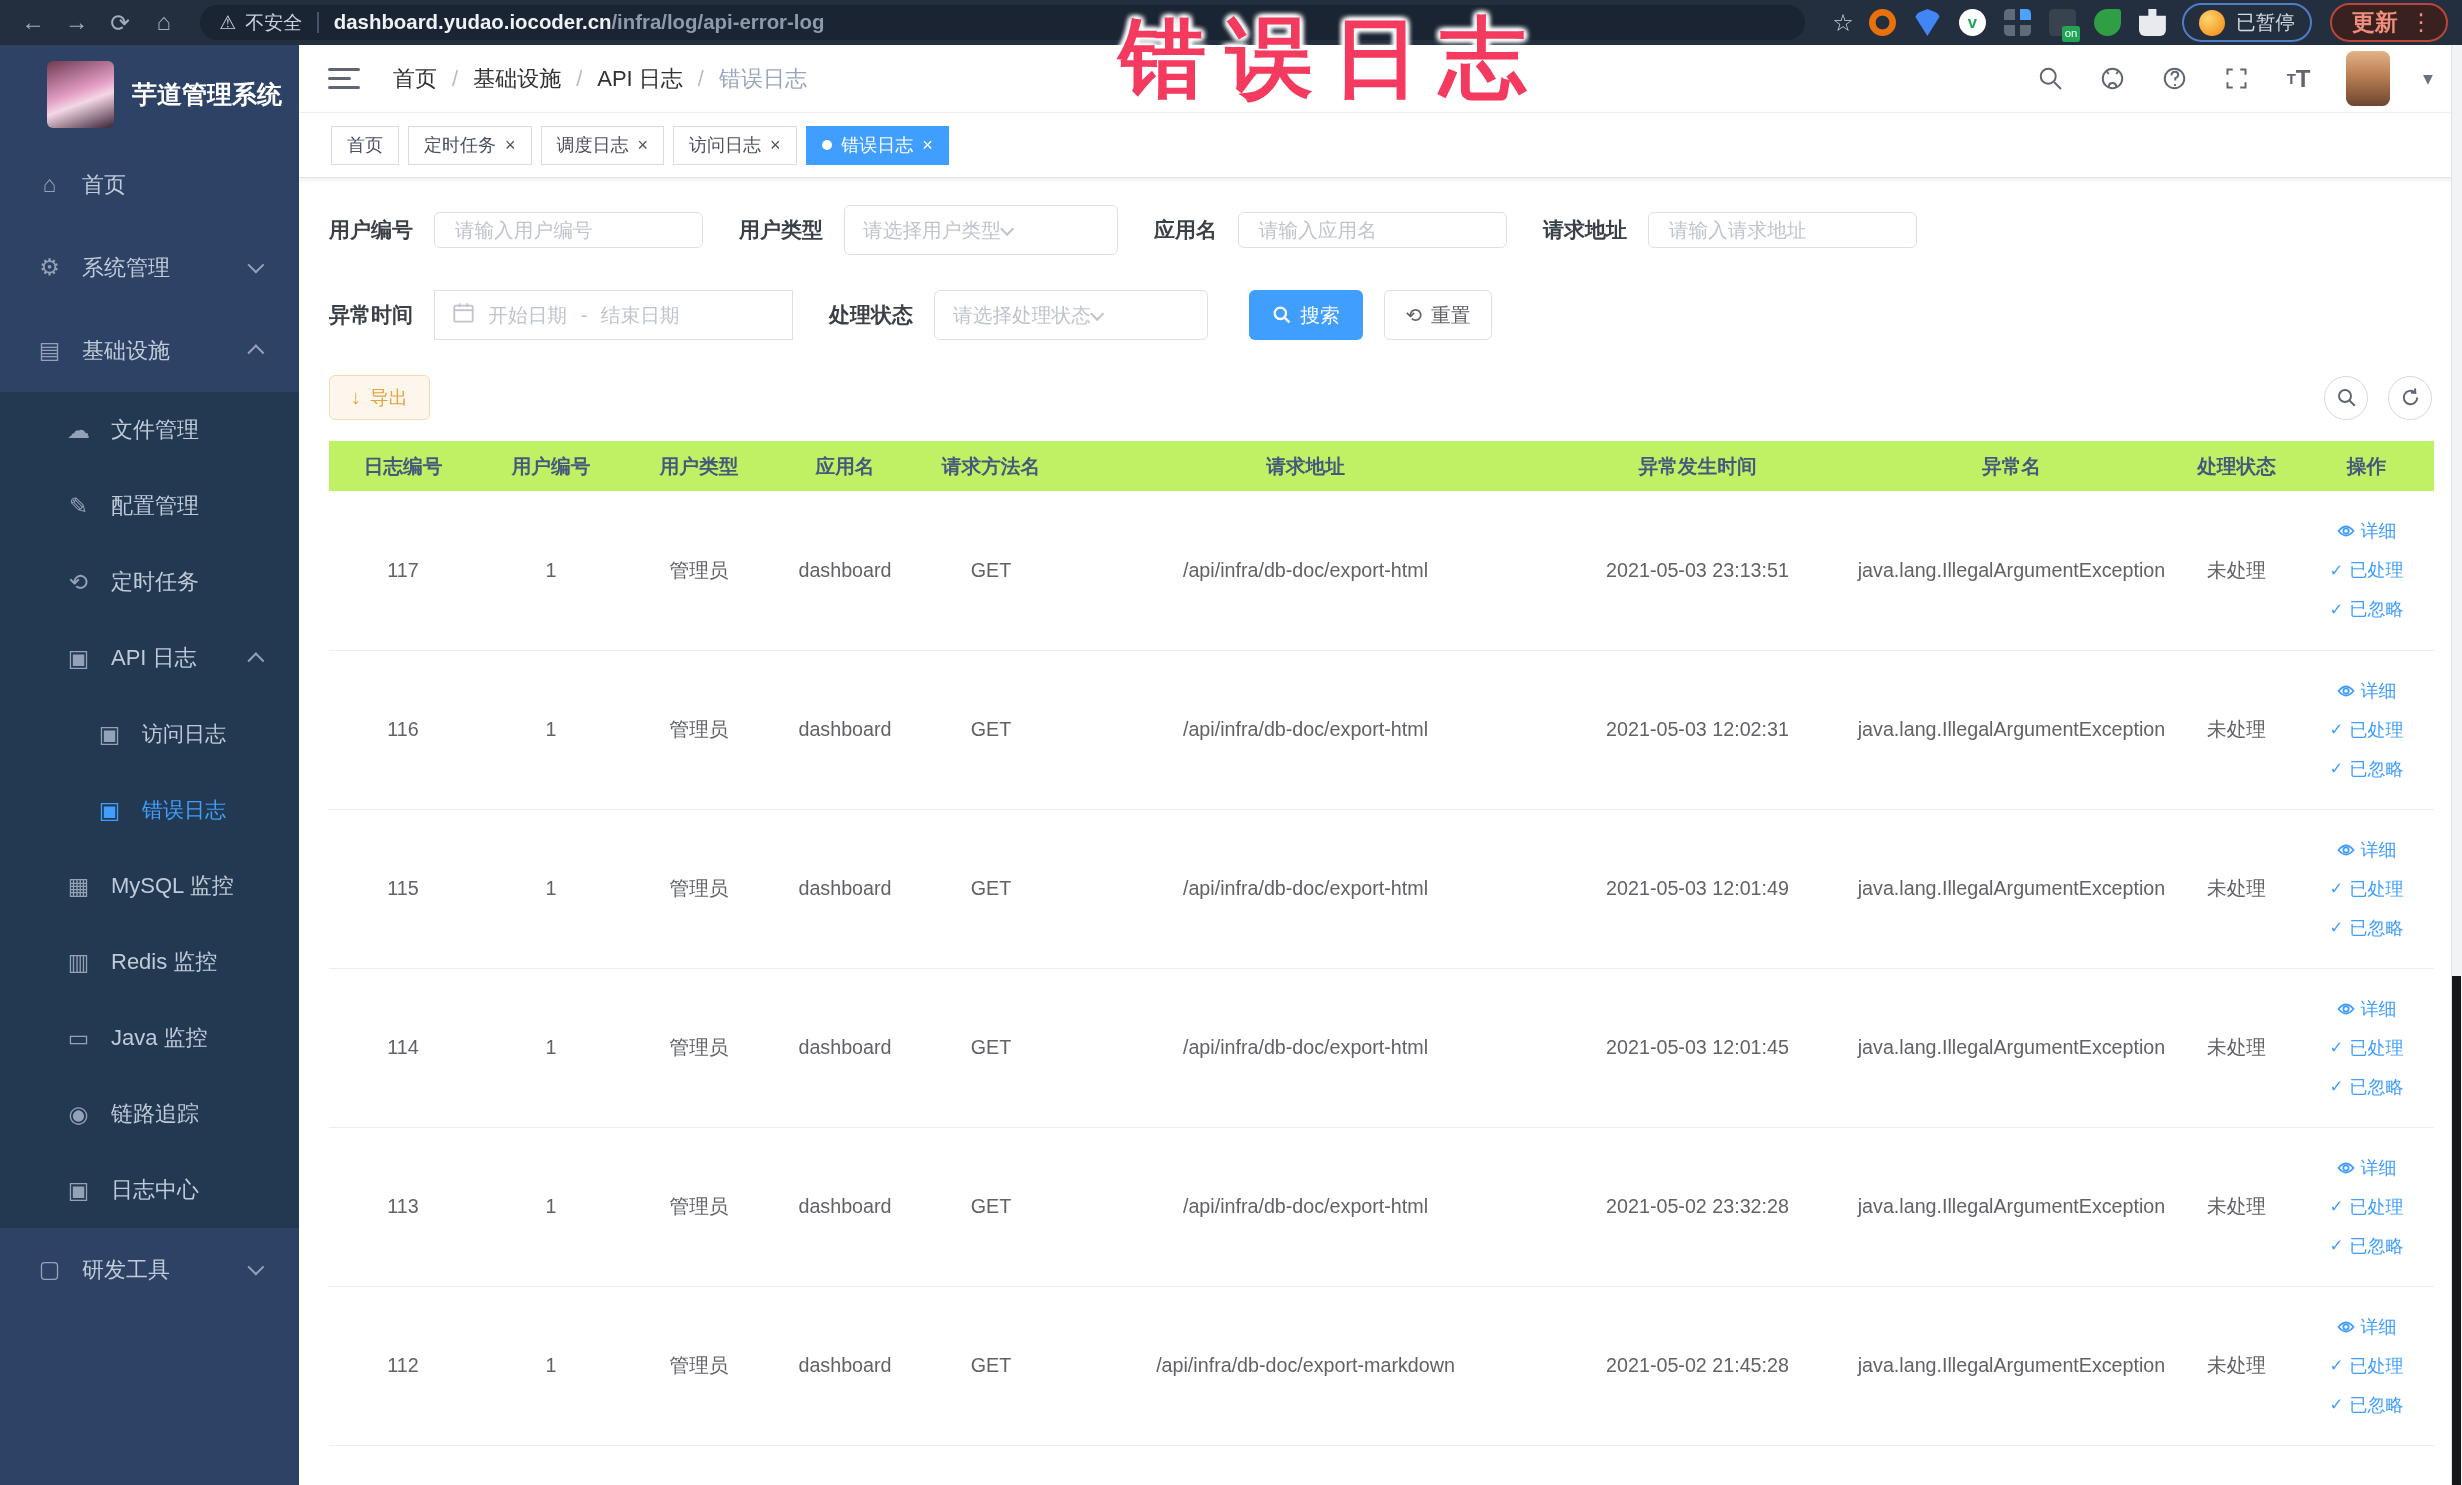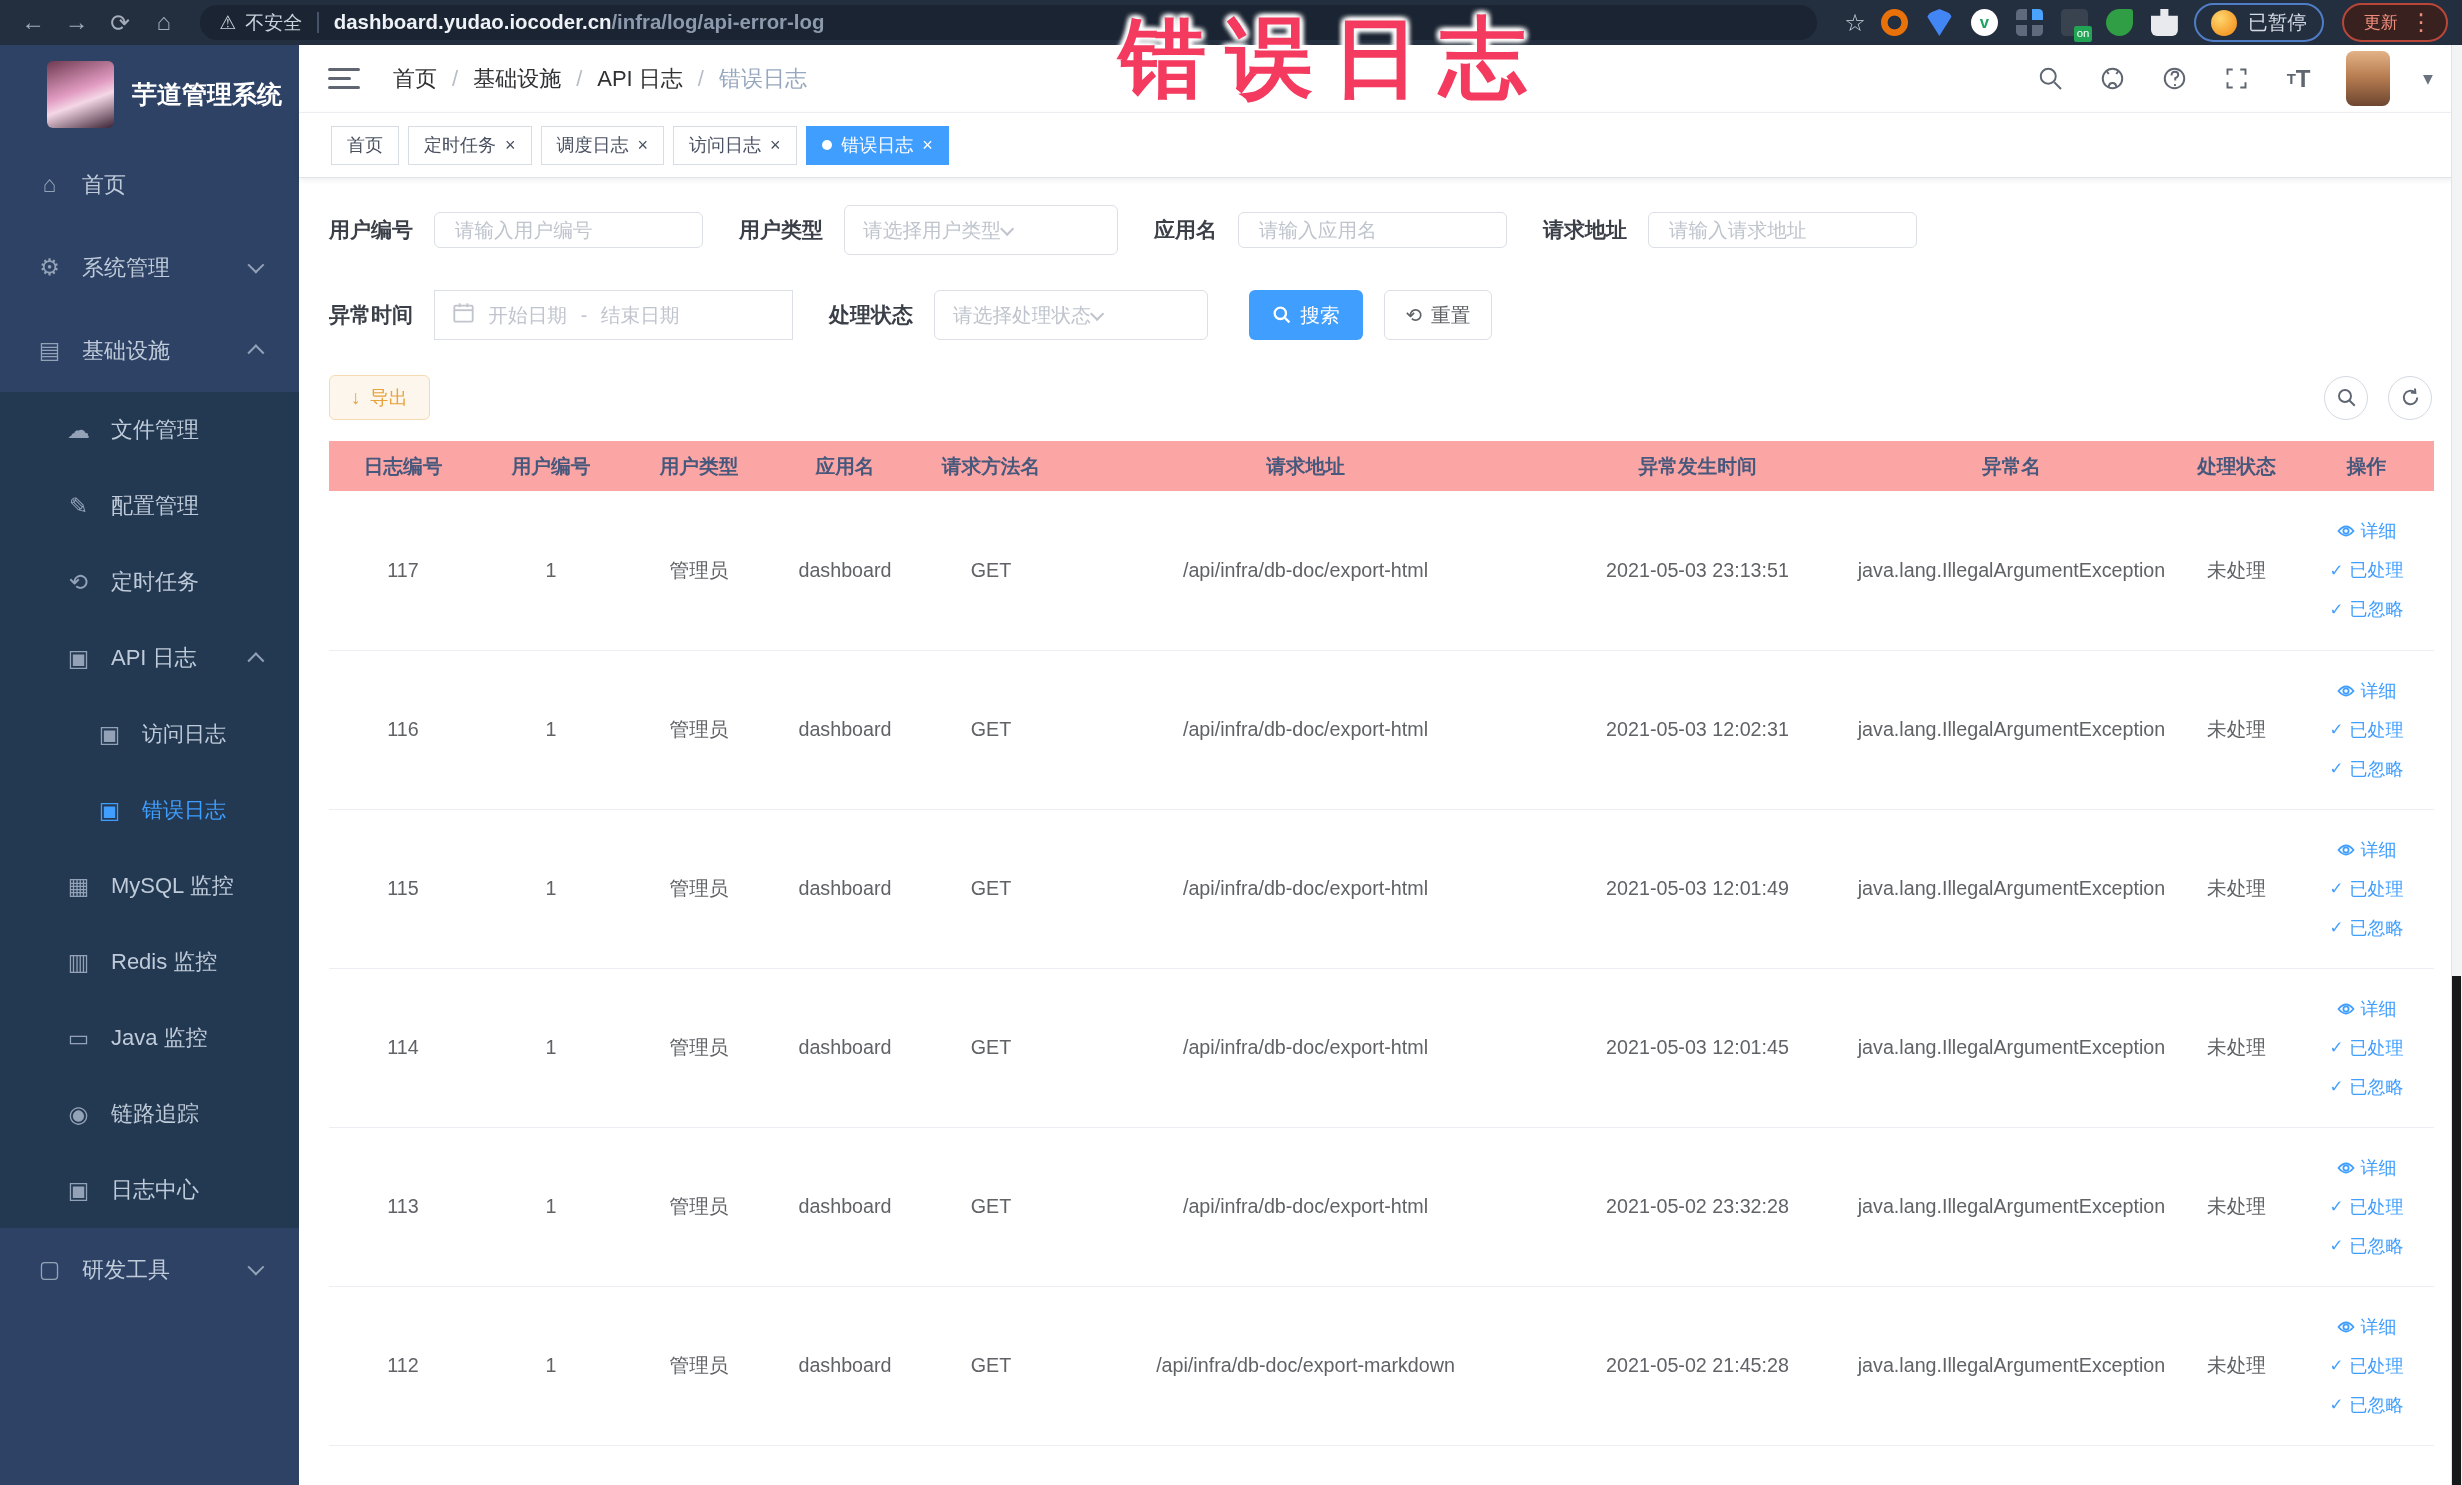--- a/index.html
+++ b/index.html
@@ -28,21 +28,21 @@
                  linear-gradient(#5f6b7d,#5f6b7d) 0 16px/11.4px 11.4px no-repeat,
                  linear-gradient(#5f6b7d,#5f6b7d) 16px 16px/11.4px 11.4px no-repeat; }
   .ext-dark    { border-radius:4.5px; background:#39424f; }
   .ext-badge-on{ position:absolute; bottom:-6px; right:-4.5px; background:#21a453; color:#fff; font-size:11.4px; line-height:1; padding:2.3px 3px; border-radius:2.3px; }
   .ext-leaf    { background:#2f9e44; border-radius:50% 3px 50% 50%; }
   .ext-puzzle  { background:#e8eaed; border-radius:6px; clip-path:polygon(0 25%,35% 25%,35% 0,65% 0,65% 25%,100% 25%,100% 100%,0 100%); }
   .pill-paused { height:39px; border:2.3px solid #4f7dc6; border-radius:21px; display:flex; align-items:center; gap:10.6px; padding:0 15px; margin-right:13.6px; cursor:pointer; }
   .emoji-face { width:26px; height:26px; border-radius:50%; background:radial-gradient(circle at 35% 32%,#ffd76e,#f59d2c 70%); }
   .paused-label { color:#d3dae4; font-size:19.7px; }
   .pill-update { height:39px; border:2.3px solid #b8473a; background:#39211f; border-radius:21px; display:flex; align-items:center; gap:12px; padding:0 13.6px 0 19.7px; cursor:pointer; }
-  .update-label { color:#ef8e7d; font-size:17px; font-weight:400; }
+  .update-label { color:#ef8e7d; font-size:23px; font-weight:700; }
   .kebab { color:#ef8e7d; font-size:23px; }
 
   
   .app { position:absolute; top:45px; left:0; right:0; bottom:0; display:flex; }
 
   
   .sidebar { width:299px; flex:0 0 299px; background:#2d4265; color:#bfcbd9; overflow:hidden; }
   .logo-row { height:98px; display:flex; align-items:center; padding-left:47px; gap:18px; }
   .logo-img { width:67px; height:67px; border-radius:6px; background:linear-gradient(160deg,#6e3a50 0%,#e29cc2 45%,#f4d7e6 60%,#3a2234 100%); }
   .logo-title { font-size:25px; font-weight:700; color:#fff; white-space:nowrap; }
@@ -104,21 +104,21 @@
 
   .toolbar-row { display:flex; align-items:center; margin:9px 0 21px; }
   .btn-export { height:45px; background:#fdf6ec; border:1.5px solid #f5dab1; color:#e6a23c; padding:0 21px; font-size:19px; }
   .export-ic { font-size:19.7px; }
   .circle-btns { margin-left:auto; display:flex; gap:19.7px; }
   .circle-btn { width:44px; height:44px; border-radius:50%; border:1.5px solid #d4d9e2; background:#fff; display:flex; align-items:center; justify-content:center; cursor:pointer; }
   .circle-btn svg { width:21px; height:21px; stroke:#5f6672; fill:none; stroke-width:2.6; }
 
   
   table { width:100%; border-collapse:collapse; table-layout:fixed; }
-  thead th { height:50px; background:#fca5a5; font-size:19.7px; font-weight:700; color:#46587c; text-align:center; padding:0 7.6px; white-space:nowrap; overflow:hidden; }
+  thead th { height:50px; background:#bef264; font-size:19.7px; font-weight:700; color:#46587c; text-align:center; padding:0 7.6px; white-space:nowrap; overflow:hidden; }
   tbody td { height:159px; border-bottom:1.5px solid #eceef3; font-size:19.7px; color:#606266; text-align:center; padding:0 7.6px; white-space:nowrap; overflow:hidden; background:#fff; }
   .act-link { display:flex; align-items:center; justify-content:center; gap:6px; color:#409eff; font-size:18px; height:39px; cursor:pointer; text-decoration:none; }
   .act-link svg { width:18px; height:18px; stroke:#409eff; fill:none; stroke-width:2.4; }
   .check-ic { font-size:16.7px; color:#409eff; }
 
   
   .overlay-text { position:absolute; top:10.6px; left:1119px; z-index:60; font-size:87px; font-weight:700; letter-spacing:19.7px; line-height:1.08; color:#f43a5f; pointer-events:none;
     text-shadow:0 0 7.6px #fff,0 0 7.6px #fff,2.3px 2.3px 5.3px #fff,-2.3px -2.3px 5.3px #fff,2.3px -2.3px 5.3px #fff,-2.3px 2.3px 5.3px #fff; }
 
   

